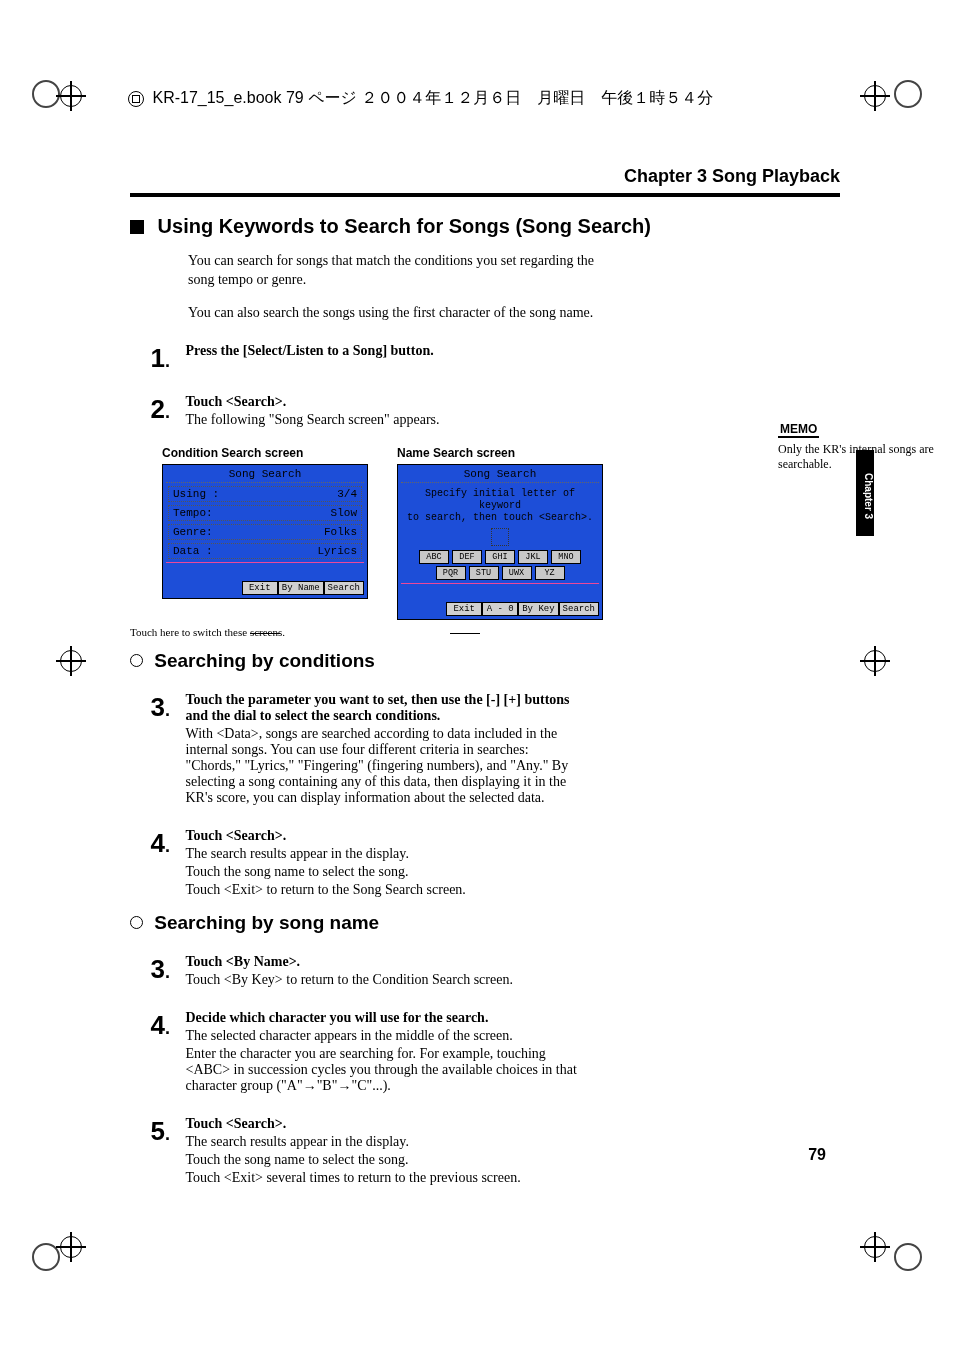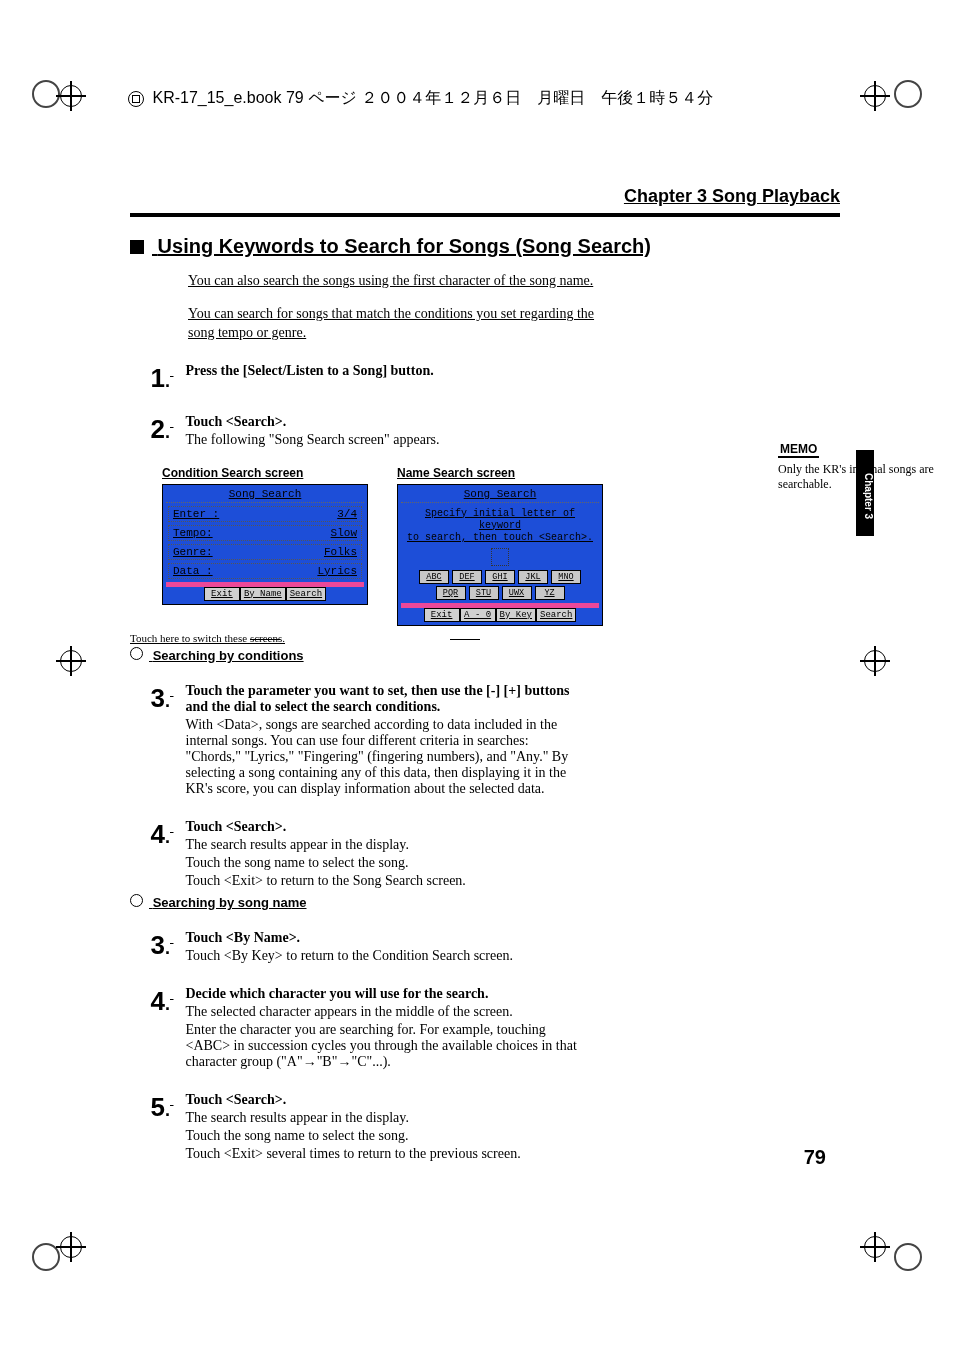--- a/index.html
+++ b/index.html
@@ -58,24 +58,23 @@
     margin-right: 4px;
     position: relative;
   }
   .header-meta .mini-icon::after {
     content: ""; position: absolute; left: 3px; top: 3px;
     width: 6px; height: 6px; border: 1px solid #000;
   }
 
   .page {
     position: absolute;
-    top: 186px;
+    top: 166px;
     left: 130px;
     width: 710px;
-    text-decoration: underline;
   }
   .chapter-head {
     text-align: right;
     font-weight: bold;
     font-size: 18px;
     font-family: sans-serif;
     padding-bottom: 6px;
     border-bottom: 4px solid #000;
     margin-bottom: 18px;
   }
@@ -116,24 +115,24 @@
   .step-text {
     display: inline-block;
     vertical-align: top;
     width: 400px;
     margin-left: 12px;
     font-size: 14px;
   }
   .step-text .bold { font-weight: bold; }
   .step-text p { margin: 2px 0; }
   .sub-heading {
-    margin-top: 3px;
-    font-weight: bold;
-    font-family: sans-serif;
-    font-size: 13px;
+    margin-top: 12px;
+    font-weight: bold;
+    font-family: sans-serif;
+    font-size: 19px;
   }
   .sub-heading .circ {
     display: inline-block;
     width: 11px; height: 11px;
     border: 1.5px solid #000;
     border-radius: 50%;
     margin-right: 6px;
     vertical-align: 0px;
   }
 
@@ -202,24 +201,24 @@
   .lcd-row {
     display: flex;
     justify-content: space-between;
     border: 1px dotted #555;
     padding: 1px 4px;
     margin: 3px 2px;
     font-size: 11px;
   }
   .lcd-bottom {
     display: flex;
-    justify-content: center;
+    justify-content: flex-end;
     margin-top: 3px;
-    border-top: 5px solid #ec4899;
-    padding-top: 0;
+    border-top: 1px solid #ec4899;
+    padding-top: 18px;
   }
   .lcd-btn {
     border: 1px solid #000;
     background: #d0d0d0;
     font-size: 9px;
     padding: 1px 3px;
     min-width: 28px;
     text-align: center;
   }
   .lcd-text {
@@ -264,21 +263,21 @@
   }
   .switch-caption::before { left: 120px; }
   .switch-caption::after  { right: 120px; }
 
   .page-num {
     position: absolute;
     top: 1146px;
     right: 128px;
     font-family: sans-serif;
     font-weight: bold;
-    font-size: 20px;
+    font-size: 16px;
   }
 </style>
 </head>
 <body>
 
 <div class="crop-big tl2"></div>
 <div class="crop-big tr2"></div>
 <div class="crop-big bl2"></div>
 <div class="crop-big br2"></div>
 <div class="crop-mark crop-tl"><span class="crop-circle crop-cross"></span></div>
@@ -298,22 +297,22 @@
 <div class="page">
   <div class="chapter-head">Chapter 3 Song Playback</div>
 
   <div class="section-title">
     <span class="sq"></span>
     <span>Using Keywords to Search for Songs (Song Search)</span>
   </div>
 
   <div class="body-col">
     <div class="intro">
+      <p>You can search for songs that match the conditions you set regarding the song tempo or genre.</p>
       <p>You can also search the songs using the first character of the song name.</p>
-      <p>You can search for songs that match the conditions you set regarding the song tempo or genre.</p>
     </div>
 
     <div class="step">
       <span class="step-num"><span>1</span><span class="step-dot">.</span></span>
       <span class="step-text"><span class="bold">Press the [Select/Listen to a Song] button.</span></span>
     </div>
 
     <div class="step">
       <span class="step-num"><span>2</span><span class="step-dot">.</span></span>
       <span class="step-text">
@@ -321,21 +320,21 @@
         <p>The following "Song Search screen" appears.</p>
       </span>
     </div>
 
     <div class="screens-row">
       <div class="screen-block">
         <div class="screen-label">Condition Search screen</div>
         <div class="lcd">
           <div class="lcd-title">Song Search</div>
           <div class="lcd-row">
-              <span>Enter :</span>
+              <span>Using :</span>
               <span>3/4</span>
             </div>
           <div class="lcd-row">
               <span>Tempo:</span>
               <span>Slow</span>
             </div>
           <div class="lcd-row">
               <span>Genre:</span>
               <span>Folks</span>
             </div>

